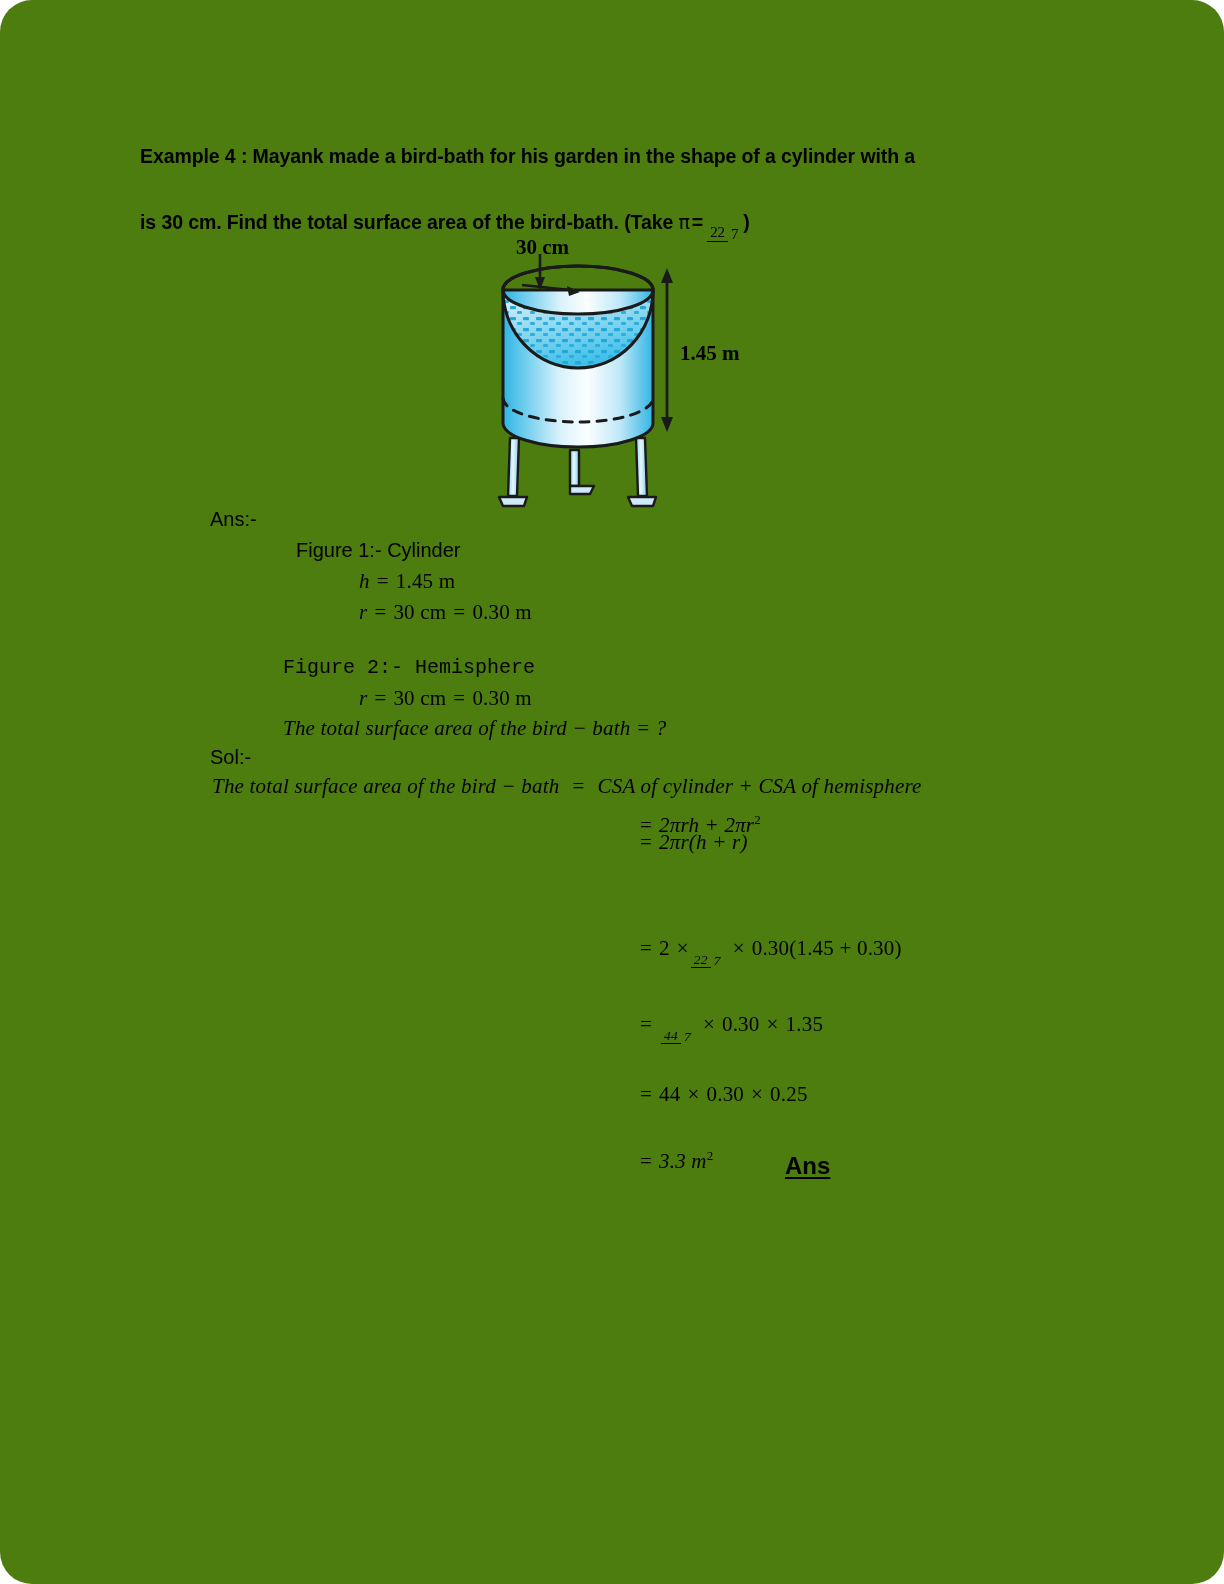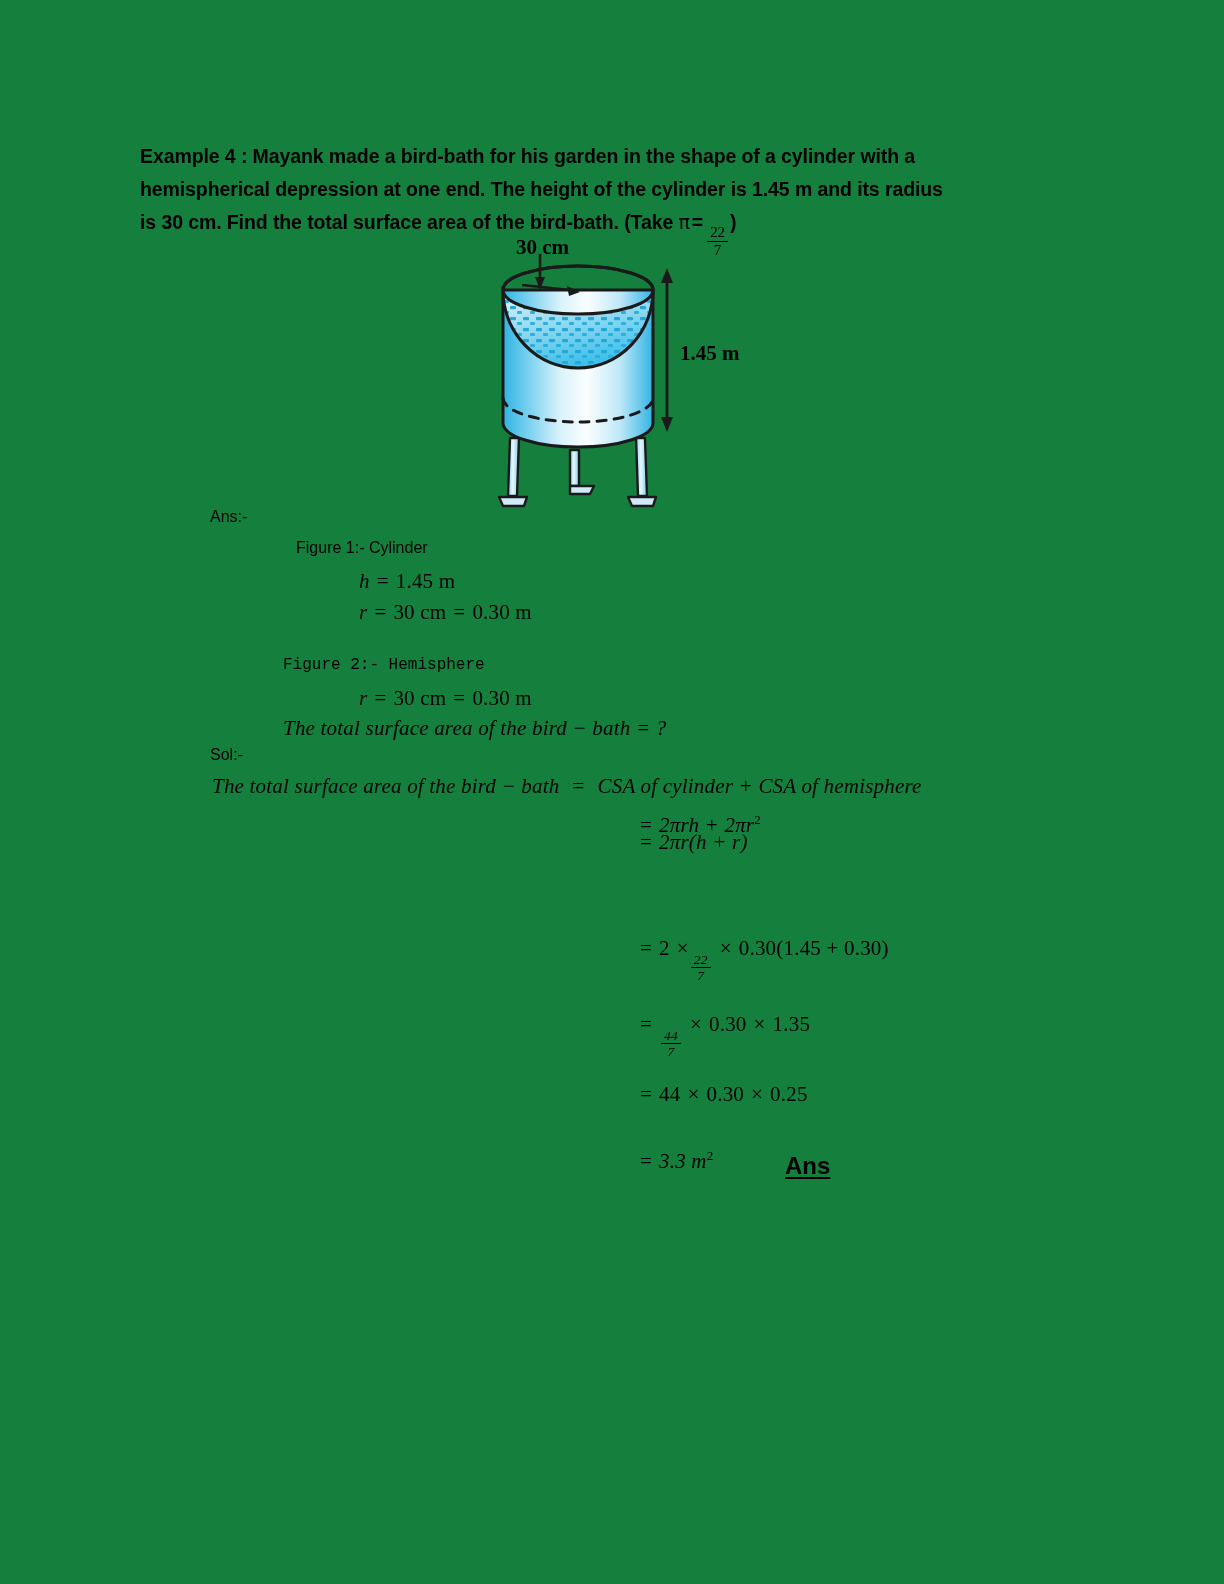--- a/index.html
+++ b/index.html
@@ -12,21 +12,22 @@
     height: 1584px;
     position: relative;
     font-family: "Liberation Sans", sans-serif;
     color: #000000;
     overflow: hidden;
   }
 
   .page {
     position: absolute;
     inset: 0;
-    background: #15803d;
+    background: #4d7c0f;
+    border-radius: 32px;
   }
 
   
   .question {
     position: absolute;
     left: 140px;
     top: 140px;
     width: 920px;
     font-family: "Liberation Sans", sans-serif;
     font-weight: bold;
@@ -38,21 +39,21 @@
   .question .pi-sym {
     font-family: "DejaVu Sans", sans-serif;
     font-weight: normal;
     font-size: 19px;
   }
   .eqsign { font-weight: bold; padding: 0 2px; }
 
   
   .frac {
     display: inline-flex;
-    flex-direction: column;
+    flex-direction: row;
     align-items: center;
     justify-content: space-between;
     vertical-align: -0.42em;
     line-height: 1;
     font-family: "Liberation Serif", serif;
     font-weight: normal;
     margin: 0 2px;
   }
   .frac .num {
     font-size: 13.5px;
@@ -72,21 +73,21 @@
     top: 238px;
     width: 300px;
     height: 285px;
   }
   .figure-wrap svg { display: block; }
 
   
   .sans-line {
     position: absolute;
     font-family: "Liberation Sans", sans-serif;
-    font-size: 16px;
+    font-size: 20px;
     color: #000;
     white-space: nowrap;
   }
   .math-line {
     position: absolute;
     font-family: "Liberation Serif", serif;
     font-style: italic;
     font-size: 21px;
     color: #000;
     white-space: nowrap;
@@ -116,21 +117,21 @@
   .sp { display: inline-block; width: 7px; }
   .sp-lg { display: inline-block; width: 13px; }
 </style>
 </head>
 <body>
 
 <div class="page">
 
   <div class="question">
     <span>Example 4 : </span><span>Mayank made a bird-bath for his garden in the shape of a cylinder with a</span><br>
-    <span>hemispherical depression at one end. The height of the cylinder is 1.45 m and its radius</span><br>
+    <br>
     <span>is 30 cm. Find the total surface area of the bird-bath. (Take </span><span class="pi-sym">π</span><span class="eqsign">=</span><span class="frac big">
         <span class="num">22</span>
         <span class="den">7</span>
       </span><span>)</span>
   </div>
 
   <div class="figure-wrap">
     <svg width="300" height="285" viewBox="0 0 300 285" xmlns="http://www.w3.org/2000/svg">
       <defs>
         <linearGradient id="bodyGrad" x1="0" y1="0" x2="1" y2="0">

